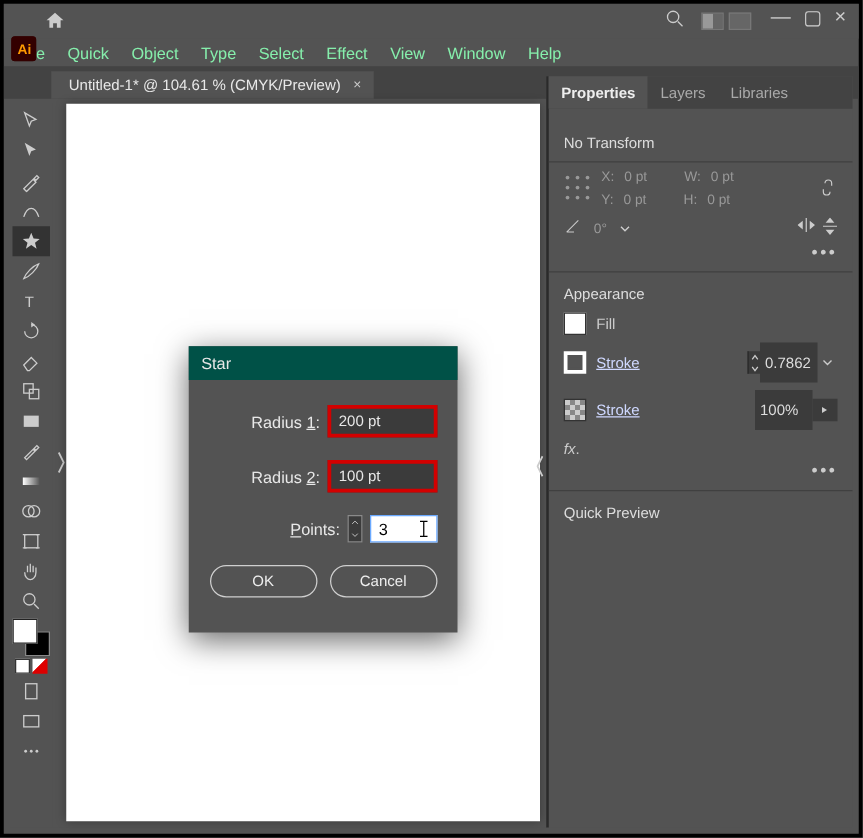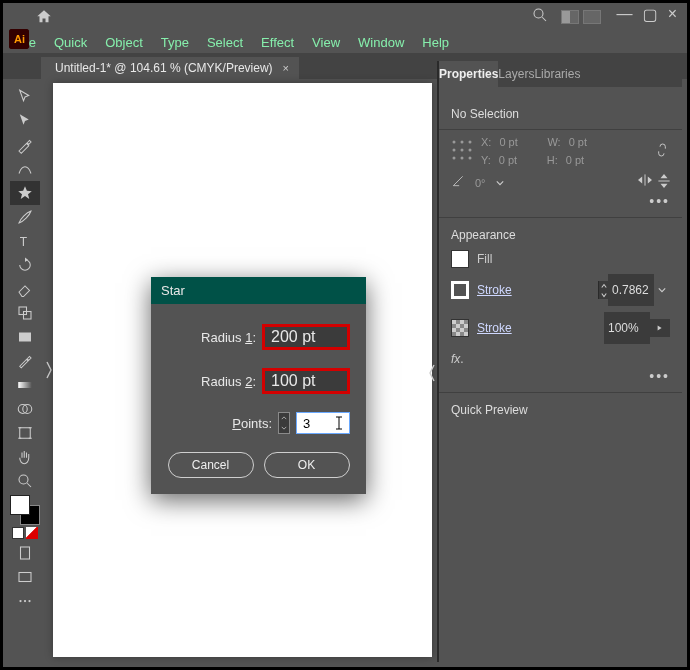--- a/index.html
+++ b/index.html
@@ -23,46 +23,46 @@
   .toolbar svg { width:18px; height:18px; display:block; }
   .swatches { width:30px; height:30px; position:relative; margin-top:2px; }
   .swatches .fg { width:20px; height:20px; background:#fff; border:1px solid #222; position:absolute; top:0; left:0; }
   .swatches .bg { width:20px; height:20px; background:#000; border:1px solid #888; position:absolute; top:10px; left:10px; }
   .swatch-small { width:30px; height:14px; display:flex; gap:2px; margin-top:2px; padding-left:2px;}
   .swatch-small .a{width:12px;height:12px;background:#fff;border:1px solid #333;}
   .swatch-small .b{width:12px;height:12px;background:linear-gradient(135deg,#fff 45%,#d00 46%);}
   .canvas { position:absolute; left:45px; top:0; right:250px; bottom:5px; background:#fff; box-shadow:0 0 8px rgba(0,0,0,0.3);}
   .rightpanel { position:absolute; right:0; top:-22px; width:245px; bottom:0; background:#535353; color:#ccc; font-size:12px; border-left:2px solid #2a2a2a;}
   .panel-tabs { display:flex; background:#434343; }
-  .panel-tabs span { padding:6px 0; color:#aaa; }
+  .panel-tabs span { padding:6px 10px; color:#aaa; }
   .panel-tabs span.active { background:#535353; color:#eee; font-weight:bold; }
   .panel-body { padding:10px 12px; }
   .sec-label { color:#ddd; font-size:12px; margin:10px 0 8px 0;}
   .divider { height:1px; background:#404040; margin:6px -12px; }
   .tf-link svg{width:16px;height:16px;}
   .tf-shear{ display:flex; gap:10px; align-items:center; margin-top:8px; }
   .dots { text-align:right; color:#ccc; letter-spacing:2px; padding:2px 0; font-size:14px; }
   .app-row { display:flex; align-items:center; gap:8px; margin:6px 0; }
   .small-swatch {width:18px;height:18px;background:#fff;border:1px solid #333;}
   .small-swatch.stroke{background:transparent;border:3px solid #fff; box-shadow:inset 0 0 0 2px #535353;}
   .small-swatch.op{background:repeating-conic-gradient(#888 0 25%, #ccc 0 50%) 0 0/8px 8px;}
   .stroke-ctrl{ margin-left:auto; display:flex; align-items:center;}
   .num-box{ width:46px; height:32px; background:#3b3b3b; color:#ddd; font-size:12px; display:flex; align-items:center; padding:0 4px;}
   .steppers{ width:10px; height:18px; display:flex; flex-direction:column; background:#3b3b3b; border-left:1px solid #2a2a2a;}
   .steppers div{flex:1; display:flex;align-items:center;justify-content:center;}
   .steppers svg{width:6px;height:6px;display:block;}
   .link-lbl{ color:#cfd8ff; text-decoration:underline; }
   .carets svg{width:8px;height:8px;display:block;}
   .dialog { position:absolute; left:143px; top:194px; width:215px; background:#535353; box-shadow:0 6px 24px rgba(0,0,0,0.6); }
   .dialog .dlg-title{ background:#005147; color:#e8e8e8; padding:6px 10px; font-size:13px;}
-  .dialog .dlg-body { padding:20px 16px 16px 16px; color:#e8e8e8; font-size:13px;}
+  .dialog .dlg-body { padding:20px 16px 28px 16px; color:#e8e8e8; font-size:13px;}
   .dlg-row { display:flex; align-items:center; justify-content:flex-end; gap:6px; margin-bottom:18px;}
   .dlg-row label{ text-align:right;}
   .dlg-row label .ul{ text-decoration:underline;}
-  .dlg-input { width:88px; height:26px; background:#3b3b3b; border:3px solid #d30000; color:#e8e8e8; font-size:16px; padding:0 6px; display:flex; align-items:center;}
+  .dlg-input { width:88px; height:26px; background:#3b3b3b; border:3px solid #d30000; color:#e8e8e8; font-size:12px; padding:0 6px; display:flex; align-items:center;}
   .dlg-row .pt-input{ width:54px; height:22px; background:#fff; color:#000; font-size:13px; padding:0 6px; border:1px solid #6aa9ff; display:flex;align-items:center; position:relative;}
   .spin-col{ width:12px; height:22px; display:flex; flex-direction:column; border:1px solid #8a8a8a; background:#3b3b3b;}
   .spin-col div{flex:1;display:flex;align-items:center;justify-content:center;}
   .spin-col svg{width:6px;height:4px;}
   .dlg-buttons { display:flex; gap:10px; justify-content:center; margin-top:6px;}
   .dlg-btn{ width:86px; height:26px; border:1.5px solid #cfcfcf; border-radius:13px; display:flex; align-items:center; justify-content:center; color:#eee; font-size:12px;}
   .searchglass svg{ width:18px;height:18px;}
   .panelmode { display:flex; gap:4px;}
   .panelmode .pm { width:18px;height:14px; border:1px solid #777;}
   .panelmode .pm.a{ background:linear-gradient(to right, #999 50%, #666 50%);}
@@ -272,21 +272,21 @@
       </svg>
   </div>
 
   <div class="rightpanel">
     <div class="panel-tabs">
       <span class="active">Properties</span>
       <span>Layers</span>
       <span>Libraries</span>
     </div>
     <div class="panel-body">
-      <div class="sec-label">No Selection</div>
+      <div class="sec-label">No Transform</div>
       <div class="divider"></div>
 
       <div style="display:flex;align-items:center;gap:8px;">
         <span><svg width="22" height="22" viewBox="0 0 22 22">
               <g fill="#999">
                 <circle cx="3" cy="3" r="1.5"></circle>
                 <circle cx="11" cy="3" r="1.5"></circle>
                 <circle cx="19" cy="3" r="1.5"></circle>
                 <circle cx="3" cy="11" r="1.5"></circle>
                 <circle cx="11" cy="11" r="1.5"></circle>
@@ -416,19 +416,19 @@
             </div>
         </div>
         <div class="pt-input">
           <span>3</span>
           <svg class="textcursor" viewBox="0 0 8 14">
               <path d="M1 1h6M1 13h6M4 1v12" stroke="#000" stroke-width="1" fill="none"></path>
             </svg>
         </div>
       </div>
       <div class="dlg-buttons">
+        <div class="dlg-btn">OK</div>
         <div class="dlg-btn">Cancel</div>
-        <div class="dlg-btn">OK</div>
       </div>
     </div>
   </div>
 
 </div>
 
 </body></html>

